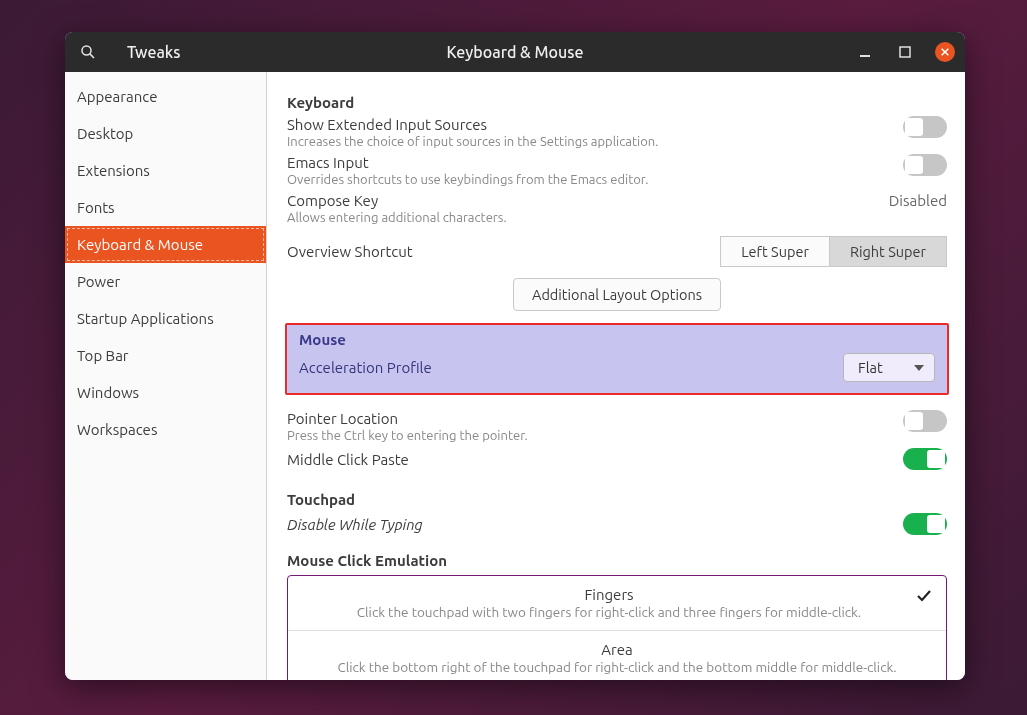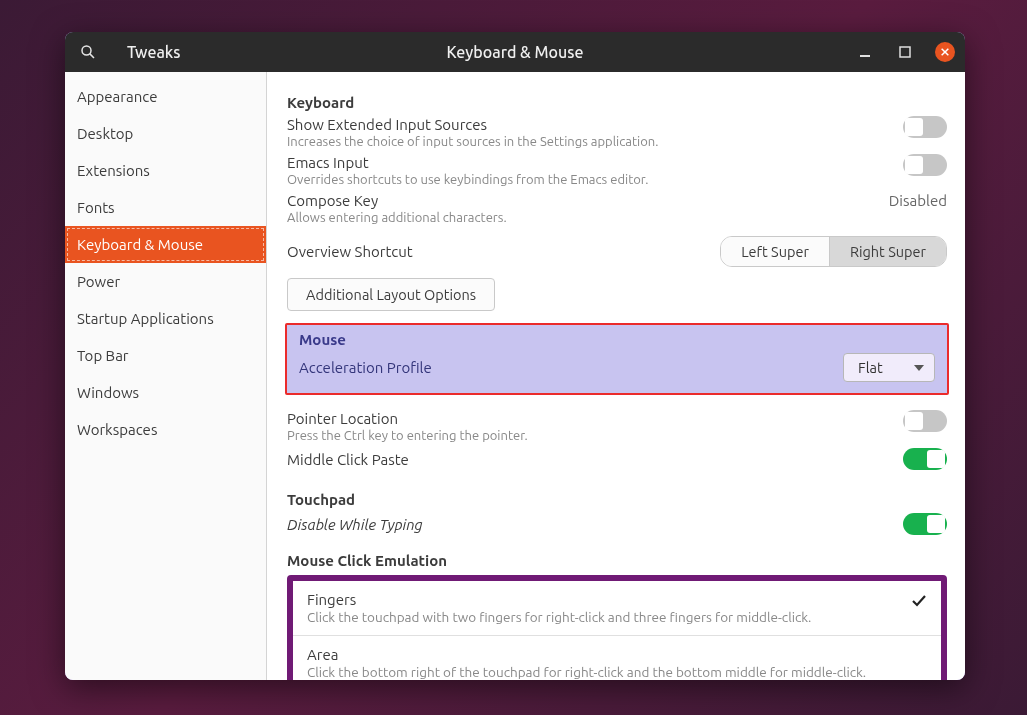--- a/index.html
+++ b/index.html
@@ -141,21 +141,21 @@
     border-radius: 3px;
     background: #fff;
   }
   .toggle.off .knob { left: 2px; }
   .toggle.on  .knob { right: 2px; }
   .disabled-text {
     color: #666; font-size: 15px;
   }
   .seg-group {
     display: inline-flex;
-    border-radius: 12px;
+    border-radius: 0;
     overflow: hidden;
     border: 1px solid #c9c9c9;
     text-align: center;
   }
   .seg-btn {
     padding: 6px 20px;
     font-size: 14.5px;
     background: #fbfbfb;
     cursor: pointer;
     border-right: 1px solid #c9c9c9;
@@ -164,21 +164,21 @@
   .seg-btn.selected { background: #d8d8d8; }
   .big-btn {
     display: inline-block;
     padding: 7px 18px;
     border: 1px solid #c9c9c9;
     border-radius: 4px;
     background: #fbfbfb;
     font-size: 14.5px;
     cursor: pointer;
   }
-  .additional-row { display:flex; justify-content:flex-start; margin-top:8px; margin-bottom:12px; }
+  .additional-row { display:flex; justify-content:center; margin-top:8px; margin-bottom:12px; }
   .mouse-highlight {
     border: 2px solid #eb2b2b;
     background: #c8c4f0;
     border-radius: 2px;
     padding: 6px 12px 8px 12px;
     margin: 0 -2px 12px -2px;
   }
   .mouse-highlight .section-title { color: #3a3a8a; }
   .mouse-highlight .row .label { color: #33357a; }
   .dropdown {
@@ -201,23 +201,24 @@
     border-top: 6px solid #555;
   }
   .touchpad-block { margin-top: 18px; }
   .subsection-title {
     font-weight: 700;
     font-size: 15px;
     margin-top: 14px;
     margin-bottom: 6px;
   }
   .emu-list {
-    border: 6px solid #701a75;
+    border: 1px solid #701a75;
     border-radius: 4px;
     margin-top: 4px;
+    text-align: center;
   }
   .emu-item {
     padding: 10px 14px;
     border-bottom: 1px solid #e0e0e0;
     display: flex;
     align-items: flex-start;
     cursor: pointer;
   }
   .emu-item:last-child { border-bottom: none; }
   .emu-item .emu-text { flex: 1; }

